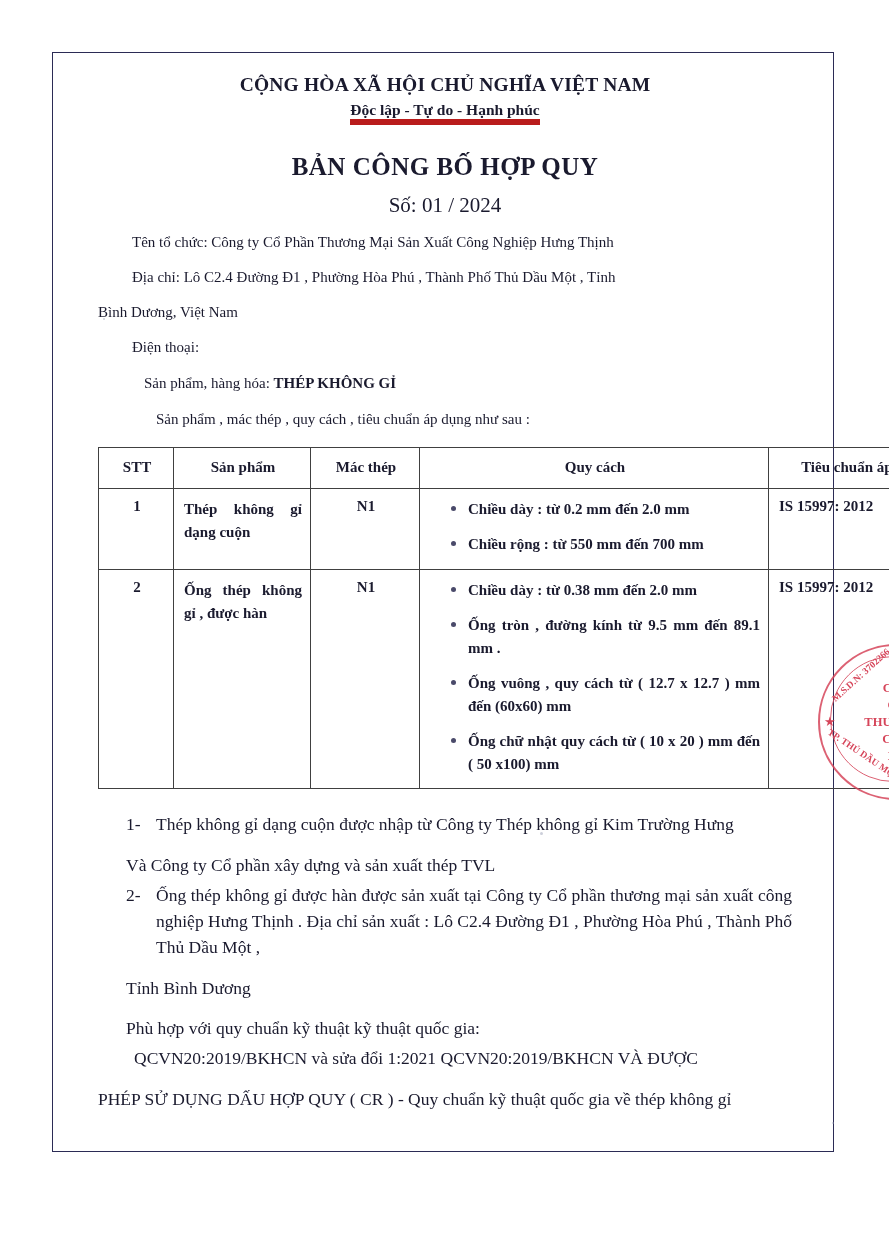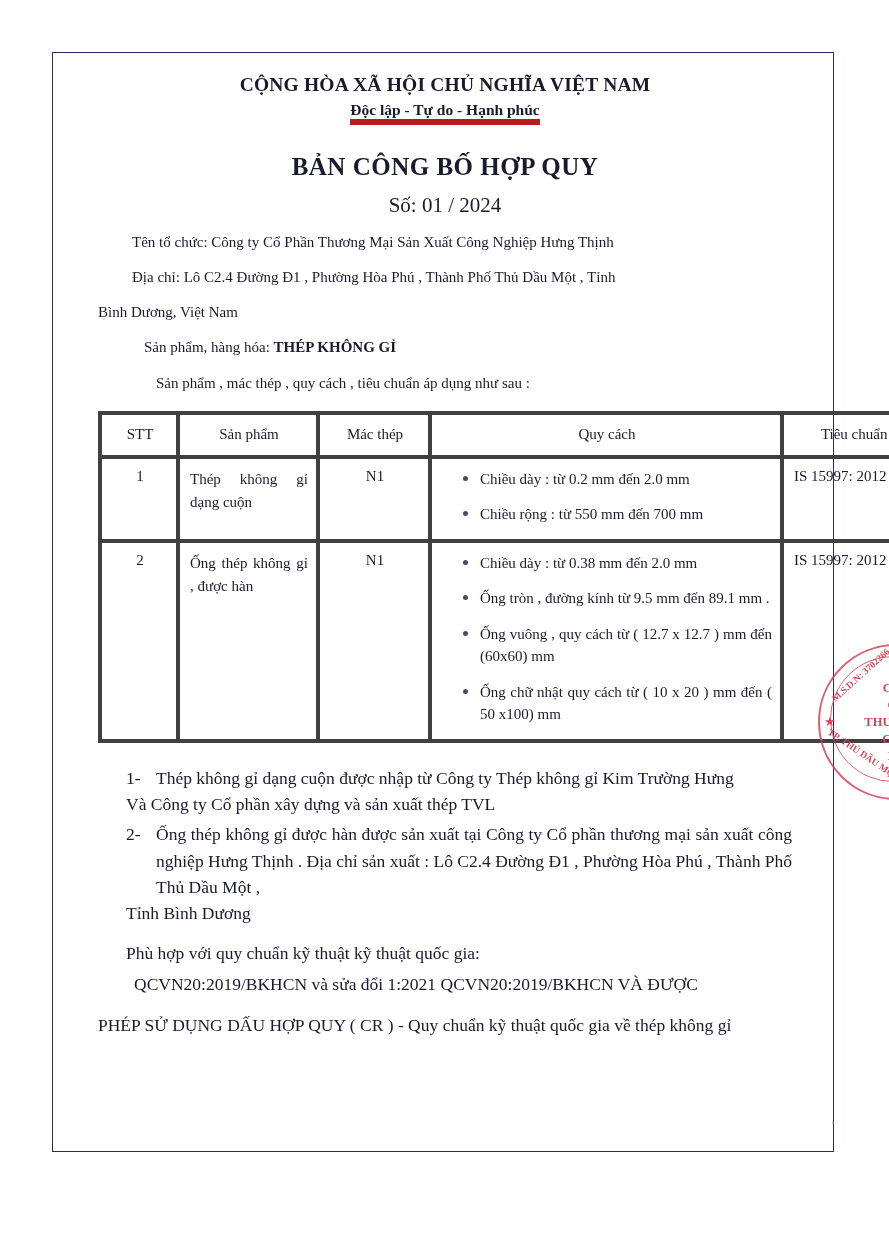--- a/index.html
+++ b/index.html
@@ -87,24 +87,24 @@
   
   table.spec {
     border-collapse: collapse;
     width: 696px;
     margin-top: 16px;
     margin-left: 0px;
     font-size: 15px;
     table-layout: fixed;
   }
   table.spec th, table.spec td {
-    border: 4px solid #404040;
+    border: 1px solid #404040;
     vertical-align: top;
     padding: 9px 8px 11px 10px;
-    font-weight: normal;
+    font-weight: bold;
   }
   table.spec thead th {
     padding-top: 11px;
     padding-bottom: 12px;
   }
   .col-stt   { width: 56px;  text-align: center; }
   .col-sp    { width: 118px; }
   .col-mac   { width: 90px;  text-align: center; }
   .col-qc    { width: 330px; }
   .col-tc    { width: 172px; }
@@ -147,21 +147,21 @@
     display: flex;
     margin-top: 4px;
   }
   .note-num {
     width: 30px;
     flex: 0 0 30px;
     padding-left: 28px;
     box-sizing: content-box;
   }
   .note-body { flex: 1; text-align: justify; font-family: Liberation Serif, serif; }
-  .note-cont { padding-left: 28px; }
+  .note-cont { padding-left: 28px; margin-top: 14px; }
 
   .closing {
     margin-top: 14px;
     font-size: 17.5px;
     line-height: 1.5;
   }
   .closing .l1 { padding-left: 28px; }
   .closing .l2 {
     padding-left: 36px;
     text-align: justify;
@@ -256,20 +256,21 @@
 
     <div class="para indent-1">
       <span>Tên tổ chức: </span><span>Công ty Cổ Phần Thương Mại Sản Xuất Công Nghiệp Hưng Thịnh</span>
     </div>
 
     <div class="para tight indent-1">
       <span>Địa chỉ: </span><span>Lô C2.4 Đường Đ1 , Phường Hòa Phú , Thành Phố Thủ Dầu Một , Tỉnh</span>
     </div>
     <div class="para tight">Bình Dương, Việt Nam</div>
 
+    <div class="para indent-1">Điện thoại:</div>
 
     <div class="para indent-2">
       <span>Sản phẩm, hàng hóa: </span><span class="bold">THÉP KHÔNG GỈ</span>
     </div>
 
 
     <div class="para indent-3">Sản phẩm , mác thép , quy cách , tiêu chuẩn áp dụng như sau :</div>
 
     <table class="spec">
       <thead>

